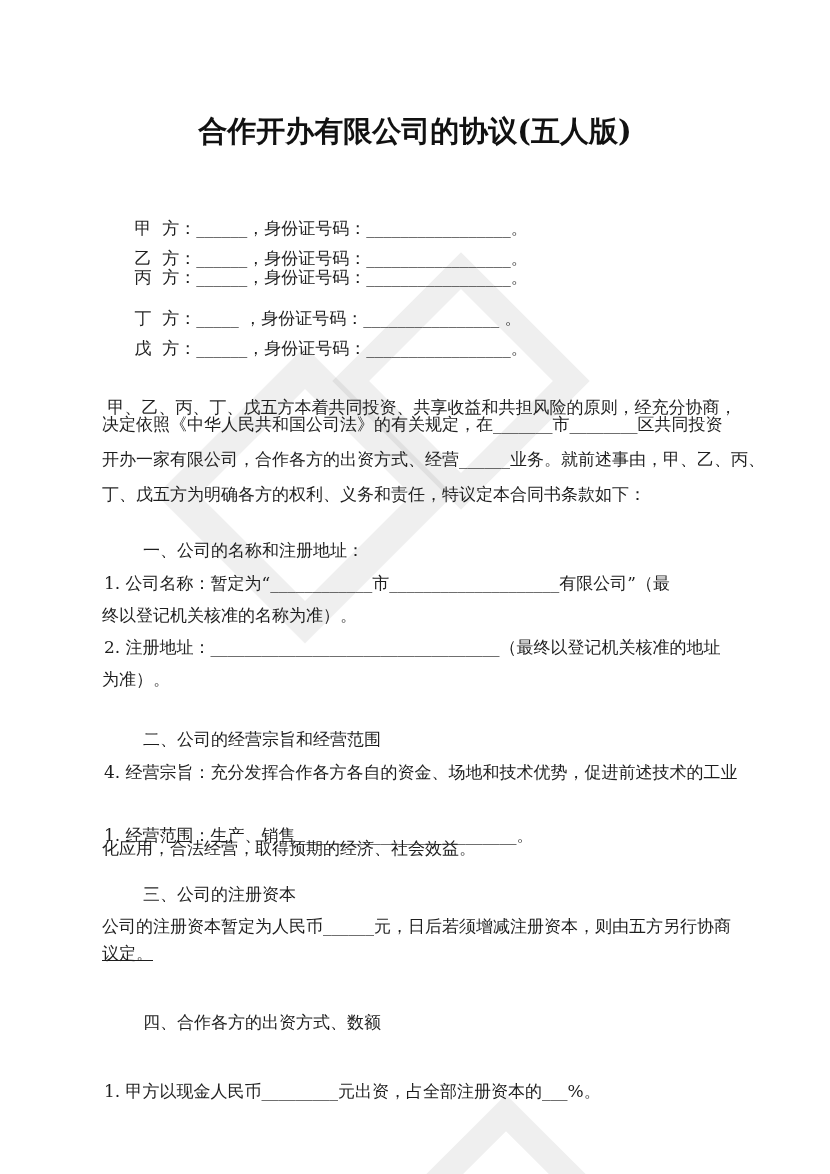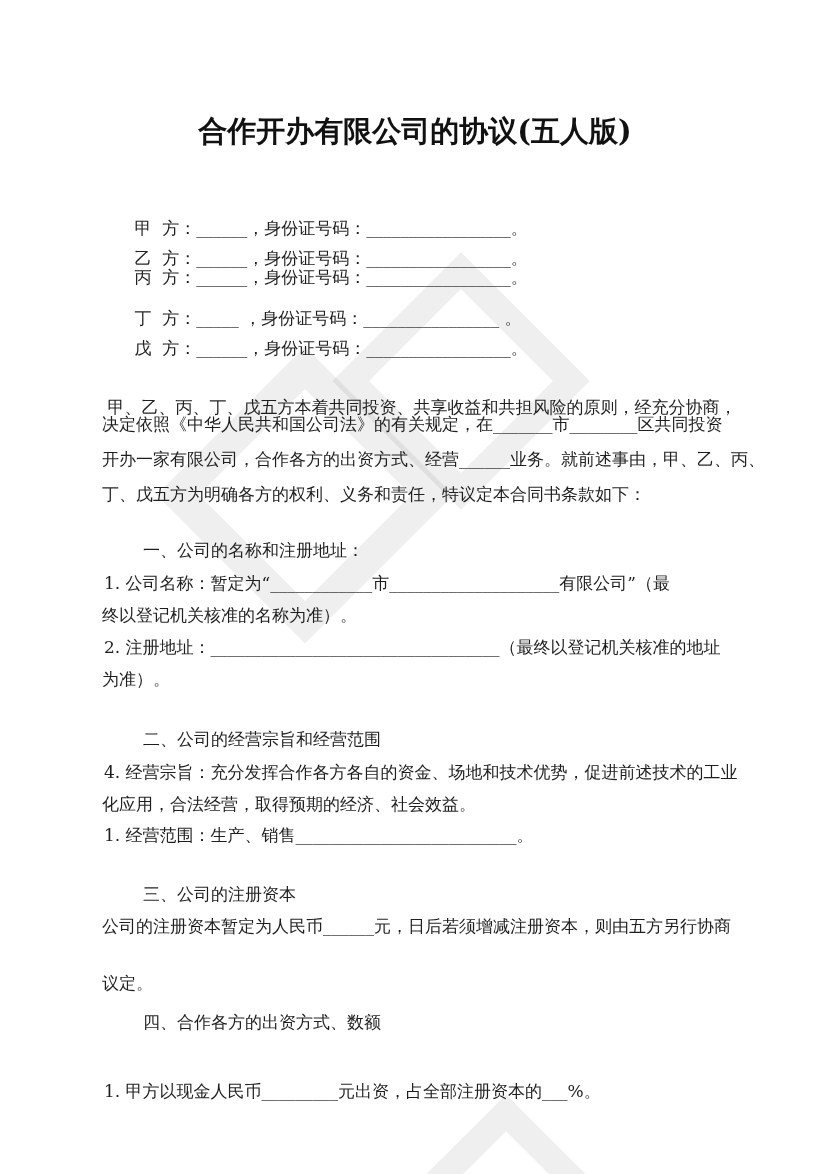--- a/index.html
+++ b/index.html
@@ -102,28 +102,28 @@
     <div class="line heading" style="top:540px;">一、公司的名称和注册地址：</div>
     <div class="line item" style="top:573px;">1. 公司名称：暂定为“____________市____________________有限公司”（最</div>
     <div class="line indent0" style="top:605px;">终以登记机关核准的名称为准）。</div>
     <div class="line item" style="top:637px;">2. 注册地址：__________________________________（最终以登记机关核准的地址</div>
     <div class="line indent0" style="top:669px;">为准）。</div>
   </div>
 
   <div>
     <div class="line heading" style="top:729px;">二、公司的经营宗旨和经营范围</div>
     <div class="line item" style="top:762px;">4. 经营宗旨：充分发挥合作各方各自的资金、场地和技术优势，促进前述技术的工业</div>
-    <div class="line indent0" style="top:794px;">化应用，合法经营，取得预期的经济、社会效益。</div>
+    <div class="line indent0" style="top:838px;">化应用，合法经营，取得预期的经济、社会效益。</div>
     <div class="line item" style="top:825px;">1. 经营范围：生产、销售__________________________。</div>
   </div>
 
   <div>
     <div class="line heading" style="top:884px;">三、公司的注册资本</div>
     <div class="line indent0" style="top:916px;">公司的注册资本暂定为人民币______元，日后若须增减注册资本，则由五方另行协商</div>
-    <div class="line indent0" style="top:973px;">议定。</div>
+    <div class="line indent0" style="top:943px;text-decoration:underline;">议定。</div>
   </div>
 
   <div>
     <div class="line heading" style="top:1012px;">四、合作各方的出资方式、数额</div>
     <div class="line item" style="top:1044px;margin-top:37px;">1. 甲方以现金人民币_________元出资，占全部注册资本的___%。</div>
   </div>
 
 </div>
 
 </body></html>

